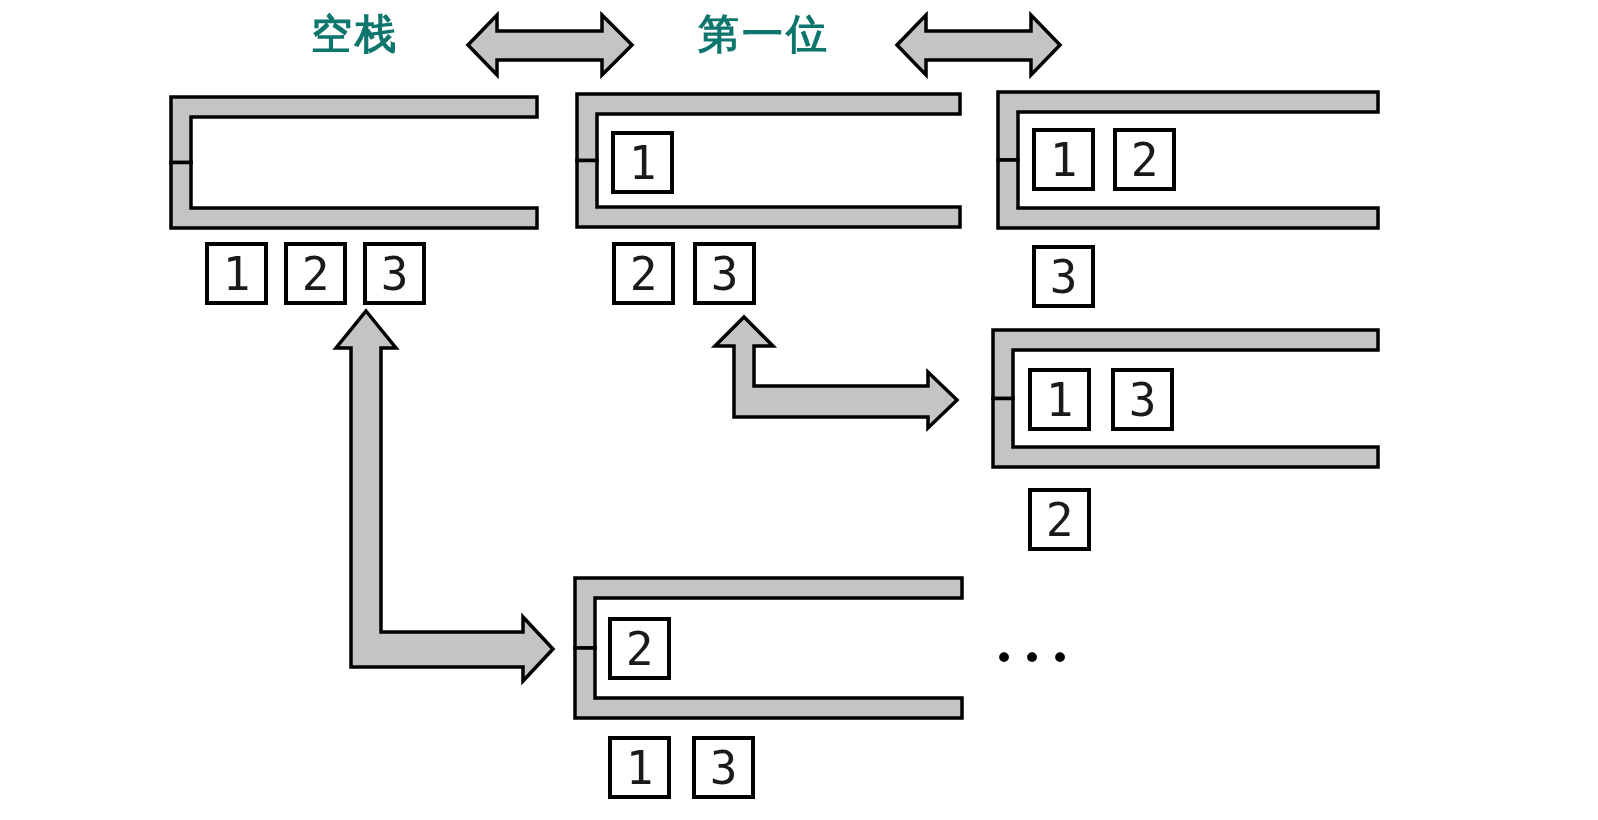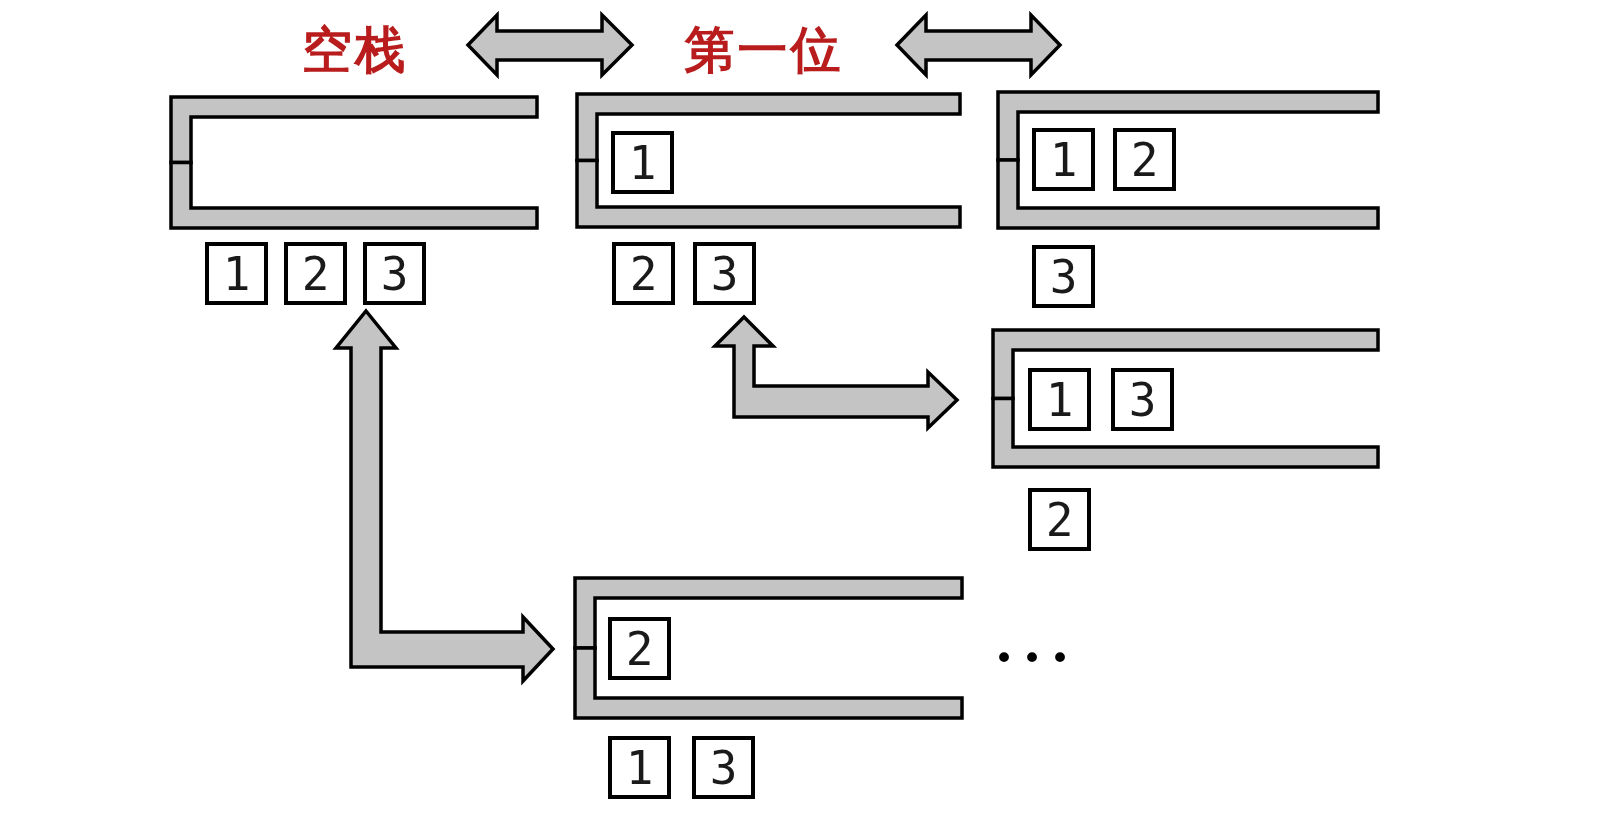--- a/index.html
+++ b/index.html
@@ -1,22 +1,22 @@
 <!DOCTYPE html>
 <html><head>
 <meta charset="utf-8">
 <style>
   html,body{margin:0;padding:0;background:#ffffff;}
   #page{position:relative;width:1598px;height:820px;background:#ffffff;overflow:hidden;
         font-family:"DejaVu Sans",sans-serif;}
   #shapes{position:absolute;left:0;top:0;width:1598px;height:820px;}
   #shapes path, #shapes polygon{stroke:#000000;stroke-width:3.5;stroke-linejoin:miter;}
-  .hdr{position:absolute;top:20px;width:220px;text-align:center;
+  .hdr{position:absolute;top:4px;width:220px;text-align:center;
        font-family:"DejaVu Serif","Liberation Serif",serif;font-weight:bold;
-       font-size:50px;line-height:60px;color:#b91c1c;letter-spacing:3px;white-space:nowrap;}
+       font-size:41px;line-height:60px;color:#0f766e;letter-spacing:3px;white-space:nowrap;}
   .hdr1{left:245px;} .hdr2{left:654px;} .hdr3{left:1074px;}
   .nbox{position:absolute;width:63px;height:63px;box-sizing:border-box;
         border:4px solid #000000;background:#ffffff;
         display:flex;align-items:center;justify-content:center;
         font-family:"DejaVu Sans Mono","Liberation Mono",monospace;
         font-size:46px;color:#1a1a1a;line-height:1;}
   .dots{position:absolute;left:986px;top:636px;width:100px;height:44px;
         text-align:center;font-size:34px;letter-spacing:8px;line-height:44px;
         color:#000000;font-family:"DejaVu Sans",sans-serif;}
 </style>

